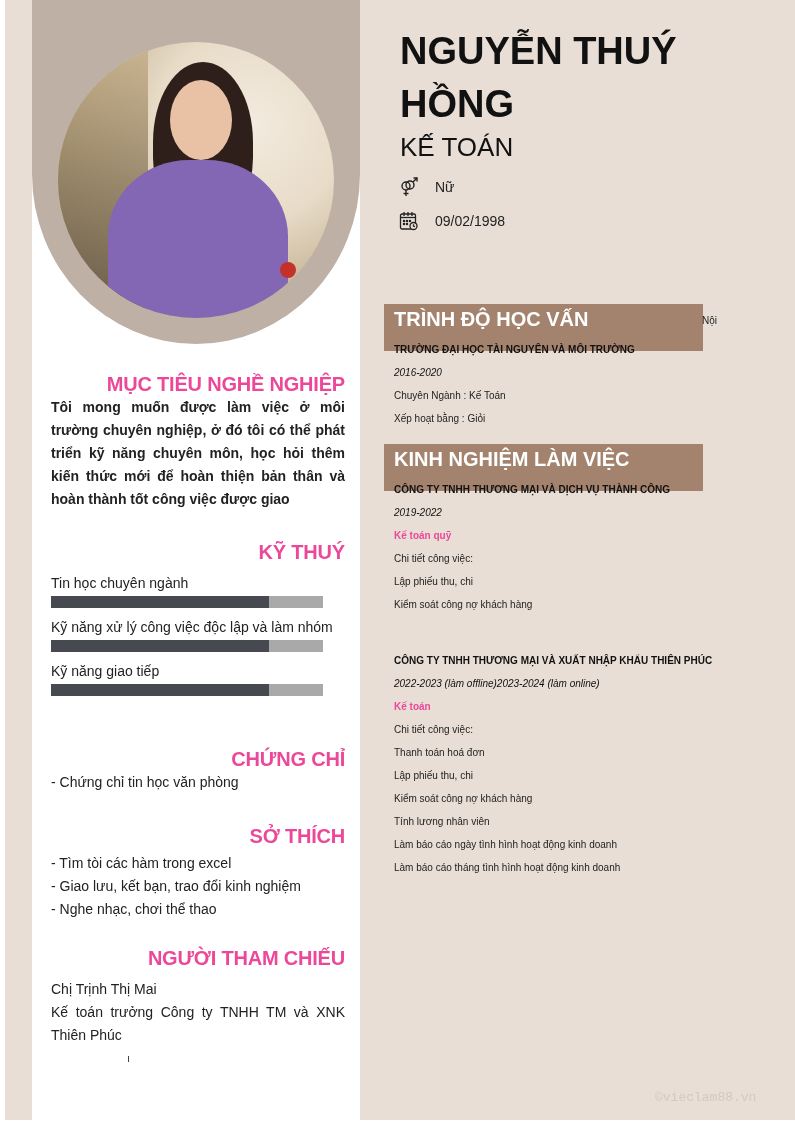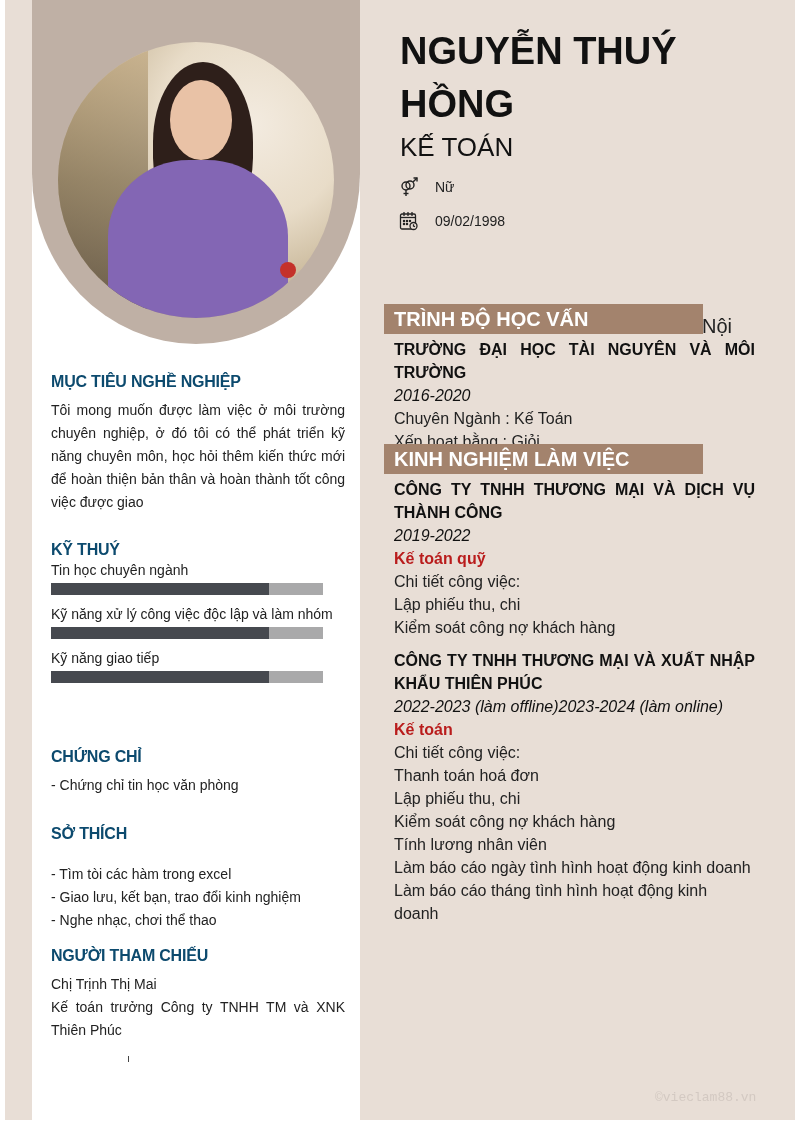--- a/index.html
+++ b/index.html
@@ -10,38 +10,38 @@
   .photo-backdrop { position: absolute; left: 32px; top: 0; width: 328px; height: 344px; background: #bfb0a5; border-radius: 0 0 164px 164px / 0 0 170px 170px; }
   .photo { position: absolute; left: 58px; top: 42px; width: 276px; height: 276px; border-radius: 50%; overflow: hidden;
            background: radial-gradient(circle at 70% 30%, #f3ebe0 0%, #e8dcc8 35%, #c9b89a 60%, #8a7660 100%); }
   .photo .bg-left { position: absolute; left: 0; top: 0; width: 90px; height: 276px; background: linear-gradient(180deg, #c8b089 0%, #8b7a5c 50%, #5a4e3d 100%); opacity: .8; }
   .photo .hair { position: absolute; left: 95px; top: 20px; width: 100px; height: 160px; border-radius: 50% 50% 40% 40%; background: #2e1f1a; }
   .photo .face { position: absolute; left: 112px; top: 38px; width: 62px; height: 80px; border-radius: 50%; background: #e9c2a6; }
   .photo .sweater { position: absolute; left: 50px; top: 118px; width: 180px; height: 170px; border-radius: 45% 45% 0 0; background: #8366b4; }
   .photo .ornament { position: absolute; right: 38px; top: 220px; width: 16px; height: 16px; border-radius: 50%; background: #c4312a; }
 
   .side-section { position: absolute; left: 51px; width: 294px; }
-  .side-title { font-size: 16px; font-weight: bold; color: #0c4a6e; font-family: "Liberation Sans", sans-serif; letter-spacing: -0.2px; }
+  .side-title { font-size: 20px; font-weight: bold; color: #ec4899; font-family: "Liberation Sans", sans-serif; letter-spacing: -0.2px; text-align: right; }
   .side-text { font-size: 14px; line-height: 23px; color: #222; text-align: justify; }
   .skill-label { font-size: 14px; line-height: 23px; color: #222; text-align: justify; }
   .skill-bar { width: 272px; height: 12px; background: #a9a9aa; margin-top: 1px; margin-bottom: 8px; position: relative; }
   .skill-fill { position: absolute; left: 0; top: 0; height: 12px; background: #46494f; }
 
   .name { position: absolute; left: 400px; top: 25px; width: 340px; font-size: 38px; font-weight: bold; line-height: 53px; color: #111; }
   .job-title { position: absolute; left: 400px; top: 132px; font-size: 26px; color: #111; }
   .info-row { position: absolute; left: 399px; display: flex; align-items: center; font-size: 14px; color: #222; }
   .info-row svg { width: 20px; height: 20px; margin-right: 16px; }
 
-  .section-header { position: absolute; left: 384px; width: 319px; height: 30px; background: #a3836d; color: #fff;
+  .section-header { position: absolute; left: 384px; width: 319px; height: 47px; background: #a3836d; color: #fff;
                     font-size: 20px; font-weight: bold; padding-left: 10px; line-height: 30px; }
-  .stray { position: absolute; left: 702px; top: 315px; font-size: 20px; color: #222; }
-  .right-block { position: absolute; left: 394px; width: 361px; font-size: 16px; line-height: 23px; color: #222; }
+  .stray { position: absolute; left: 702px; top: 315px; font-size: 10px; color: #222; }
+  .right-block { position: absolute; left: 394px; width: 361px; font-size: 10px; line-height: 23px; color: #222; }
   .company { font-weight: bold; text-align: justify; color: #111; }
   .period { font-style: italic; color: #111; }
-  .role { font-weight: bold; color: #b91c1c; }
+  .role { font-weight: bold; color: #ec4899; }
   .watermark { position: absolute; left: 655px; top: 1090px; font-family: "Liberation Mono", monospace; font-size: 13px; color: #d3c9c2; }
   .tick { position: absolute; left: 128px; top: 1056px; width: 1px; height: 6px; background: #444; }
 </style>
 </head>
 <body>
 
 <div class="page"></div>
 <div class="left-col"></div>
 <div class="photo-backdrop"></div>
 <div class="photo">
@@ -78,49 +78,49 @@
     <circle cx="5" cy="13" r=".6" fill="#222"></circle>
       <circle cx="8" cy="13" r=".6" fill="#222"></circle>
     <circle cx="14.5" cy="15" r="3.5" fill="#e8ded6"></circle>
       <polyline points="14.5,13.3 14.5,15 16,15.8"></polyline>
   </svg>
   <span>09/02/1998</span>
 </div>
 
 <div class="side-section" style="top:373px;">
   <div class="side-title">MỤC TIÊU NGHỀ NGHIỆP</div>
-  <div class="side-text" style="margin-top:8px;">Tôi mong muốn được làm việc ở môi trường chuyên nghiệp, ở đó tôi có thể phát triển kỹ năng chuyên môn, học hỏi thêm kiến thức mới để hoàn thiện bản thân và hoàn thành tốt công việc được giao</div>
+  <div class="side-text" style="margin-top:0;font-weight:bold;">Tôi mong muốn được làm việc ở môi trường chuyên nghiệp, ở đó tôi có thể phát triển kỹ năng chuyên môn, học hỏi thêm kiến thức mới để hoàn thiện bản thân và hoàn thành tốt công việc được giao</div>
 </div>
 
 <div class="side-section" style="top:541px;">
   <div class="side-title">KỸ THUÝ</div>
-  <div style="">
+  <div style="margin-top:8px;">
     <div class="skill-label">Tin học chuyên ngành</div>
     <div class="skill-bar">
         <div class="skill-fill" style="width:80%;"></div>
       </div>
     <div class="skill-label">Kỹ năng xử lý công việc độc lập và làm nhóm</div>
     <div class="skill-bar">
         <div class="skill-fill" style="width:80%;"></div>
       </div>
     <div class="skill-label">Kỹ năng giao tiếp</div>
     <div class="skill-bar">
         <div class="skill-fill" style="width:80%;"></div>
       </div>
   </div>
 </div>
 
 <div class="side-section" style="top:748px;">
   <div class="side-title">CHỨNG CHỈ</div>
-  <div class="side-text" style="margin-top:8px;">- Chứng chỉ tin học văn phòng</div>
+  <div class="side-text" style="margin-top:0;">- Chứng chỉ tin học văn phòng</div>
 </div>
 
 <div class="side-section" style="top:825px;">
   <div class="side-title">SỞ THÍCH</div>
-  <div style="margin-top:20px;">
+  <div style="margin-top:4px;">
     <div class="side-text">- Tìm tòi các hàm trong excel</div>
     <div class="side-text">- Giao lưu, kết bạn, trao đổi kinh nghiệm</div>
     <div class="side-text">- Nghe nhạc, chơi thể thao</div>
   </div>
 </div>
 
 <div class="side-section" style="top:947px;">
   <div class="side-title">NGƯỜI THAM CHIẾU</div>
   <div style="margin-top:8px;">
     <div class="side-text">Chị Trịnh Thị Mai</div>

